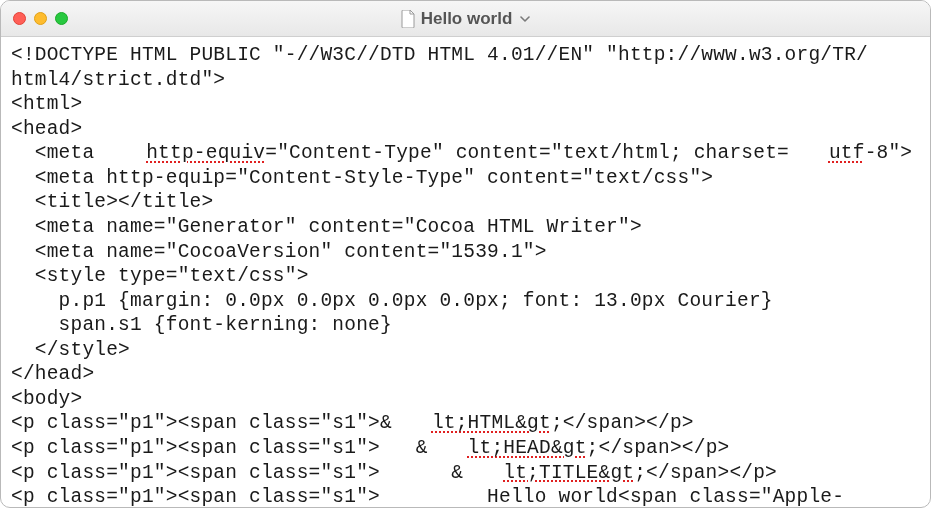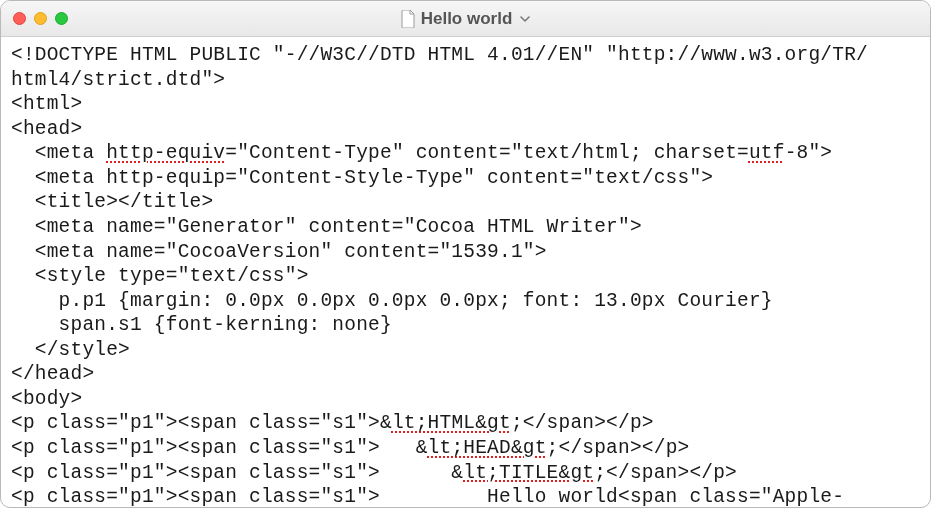--- a/index.html
+++ b/index.html
@@ -83,20 +83,21 @@
     overflow: hidden;
     letter-spacing: 0.2px;
   }
   .line { white-space: pre; }
   .spellerr {
     text-decoration-line: underline;
     text-decoration-style: dotted;
     text-decoration-color: #e02020;
     text-decoration-thickness: 2px;
     text-underline-offset: 3px;
+    margin-left: 40px;
   }
 </style>
 </head>
 <body>
 
 <div class="window">
 
   <div class="titlebar">
     <div class="traffic-lights">
       <div class="tl close"></div>

